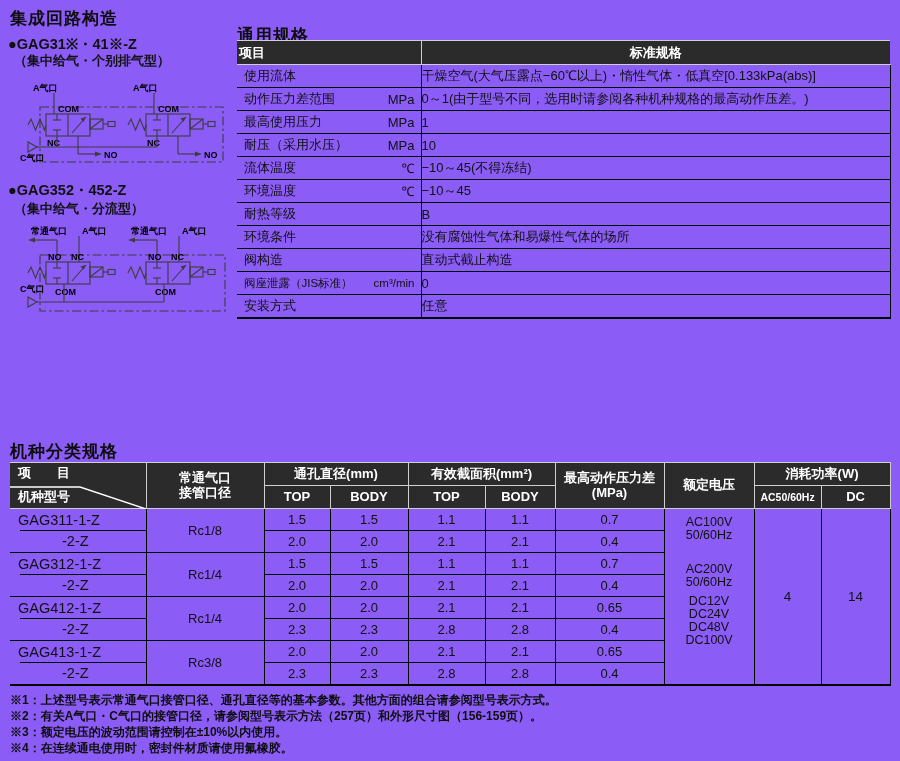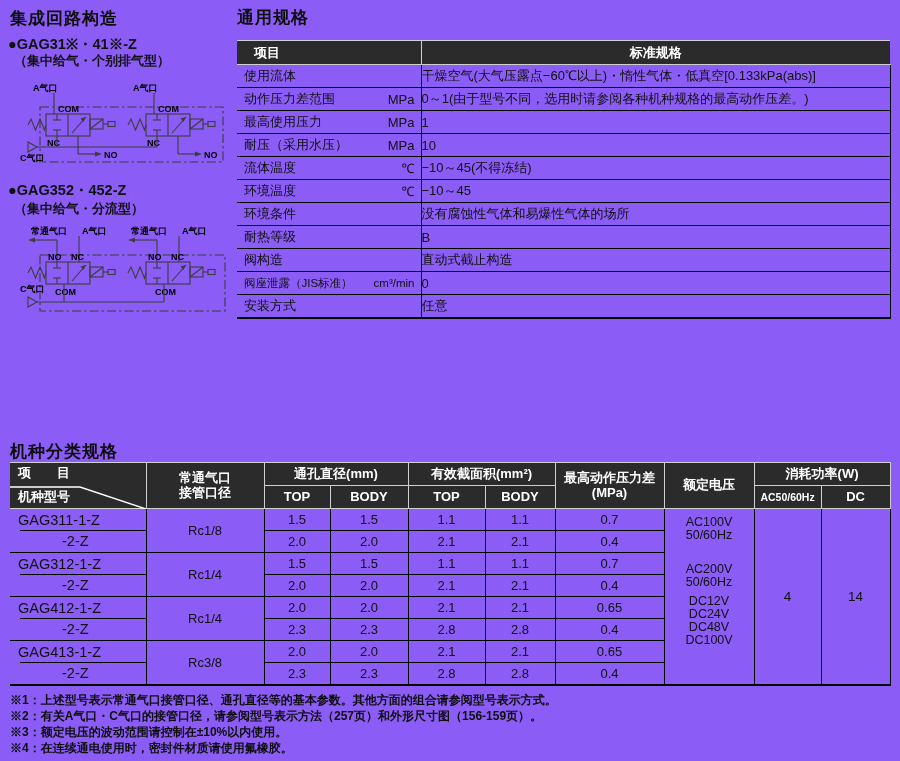--- a/index.html
+++ b/index.html
@@ -19,21 +19,21 @@
   svg.diag polygon { fill:#3d3d3d; stroke:none; }
   svg.diag text { fill:#000; stroke:none; font-family:"Liberation Sans",sans-serif;
                   font-weight:bold; font-size:9.5px; }
   svg.diag text.sm { font-size:9px; font-weight:bold; }
   svg.diag .dashdot { stroke-dasharray:9 3 2.5 3; }
 
   
   table { border-collapse:collapse; table-layout:fixed; }
   .gtab { width:653px; font-size:13px; }
   .gtab th { background:#2b2b2b; color:#fff; font-weight:bold; height:24px;
-             border:1px solid #cfcfcf; padding:0 17px; }
+             border:1px solid #cfcfcf; padding:0 2px; }
   .gtab th.h-item { text-align:left; border-left:none; }
   .gtab th.h-val  { text-align:center; border-right:none; }
   .gtab td { border:1px solid #000; height:23px; padding:0; }
   .gtab td.lblcell { border-left:none; }
   .gtab td.lblcell .lblwrap { display:flex; justify-content:space-between;
         align-items:center; padding:0 6px 0 7px; white-space:nowrap; }
   .gtab td.valcell { text-align:left; white-space:nowrap; overflow:hidden; }
   .gtab tr.small td { font-size:11.5px; }
   .gtab { border-bottom:2px solid #000; }
 
@@ -187,21 +187,21 @@
       <line x1="83" y1="48" x2="88" y2="48"></line>
       <text class="sm" x="35" y="71">COM</text>
       <line x1="44" y1="60" x2="44" y2="78"></line>
     </g>
 
     <polygon points="8,73 8,83 17,78" style="fill:none;stroke:#3d3d3d;stroke-width:1.1"></polygon>
     <line x1="17" y1="78" x2="144" y2="78"></line>
     <text class="sm" x="0" y="68">C气口</text>
   </svg>
 
-  <div class="abs sec-title" style="left:237px; top:6px;">通用规格</div>
+  <div class="abs sec-title" style="left:237px; top:24px;">通用规格</div>
 
   <table class="gtab abs" style="left:237px; top:40px;">
     <colgroup>
         <col style="width:184px">
         <col style="width:469px">
       </colgroup>
     <tbody>
         <tr>
       <th class="h-item">项目</th>
       <th class="h-val">标准规格</th>
@@ -256,34 +256,34 @@
             <div class="lblwrap">
               <span>环境温度</span>
               <span>℃</span>
             </div>
           </td>
       <td class="valcell">−10～45</td>
     </tr>
     <tr>
       <td class="lblcell">
             <div class="lblwrap">
+              <span>耐热等级</span>
+              <span></span>
+            </div>
+          </td>
+      <td class="valcell">B</td>
+    </tr>
+    <tr>
+      <td class="lblcell">
+            <div class="lblwrap">
               <span>环境条件</span>
               <span></span>
             </div>
           </td>
       <td class="valcell">没有腐蚀性气体和易爆性气体的场所</td>
-    </tr>
-    <tr>
-      <td class="lblcell">
-            <div class="lblwrap">
-              <span>耐热等级</span>
-              <span></span>
-            </div>
-          </td>
-      <td class="valcell">B</td>
     </tr>
     <tr>
       <td class="lblcell">
             <div class="lblwrap">
               <span>阀构造</span>
               <span></span>
             </div>
           </td>
       <td class="valcell">直动式截止构造</td>
     </tr>

